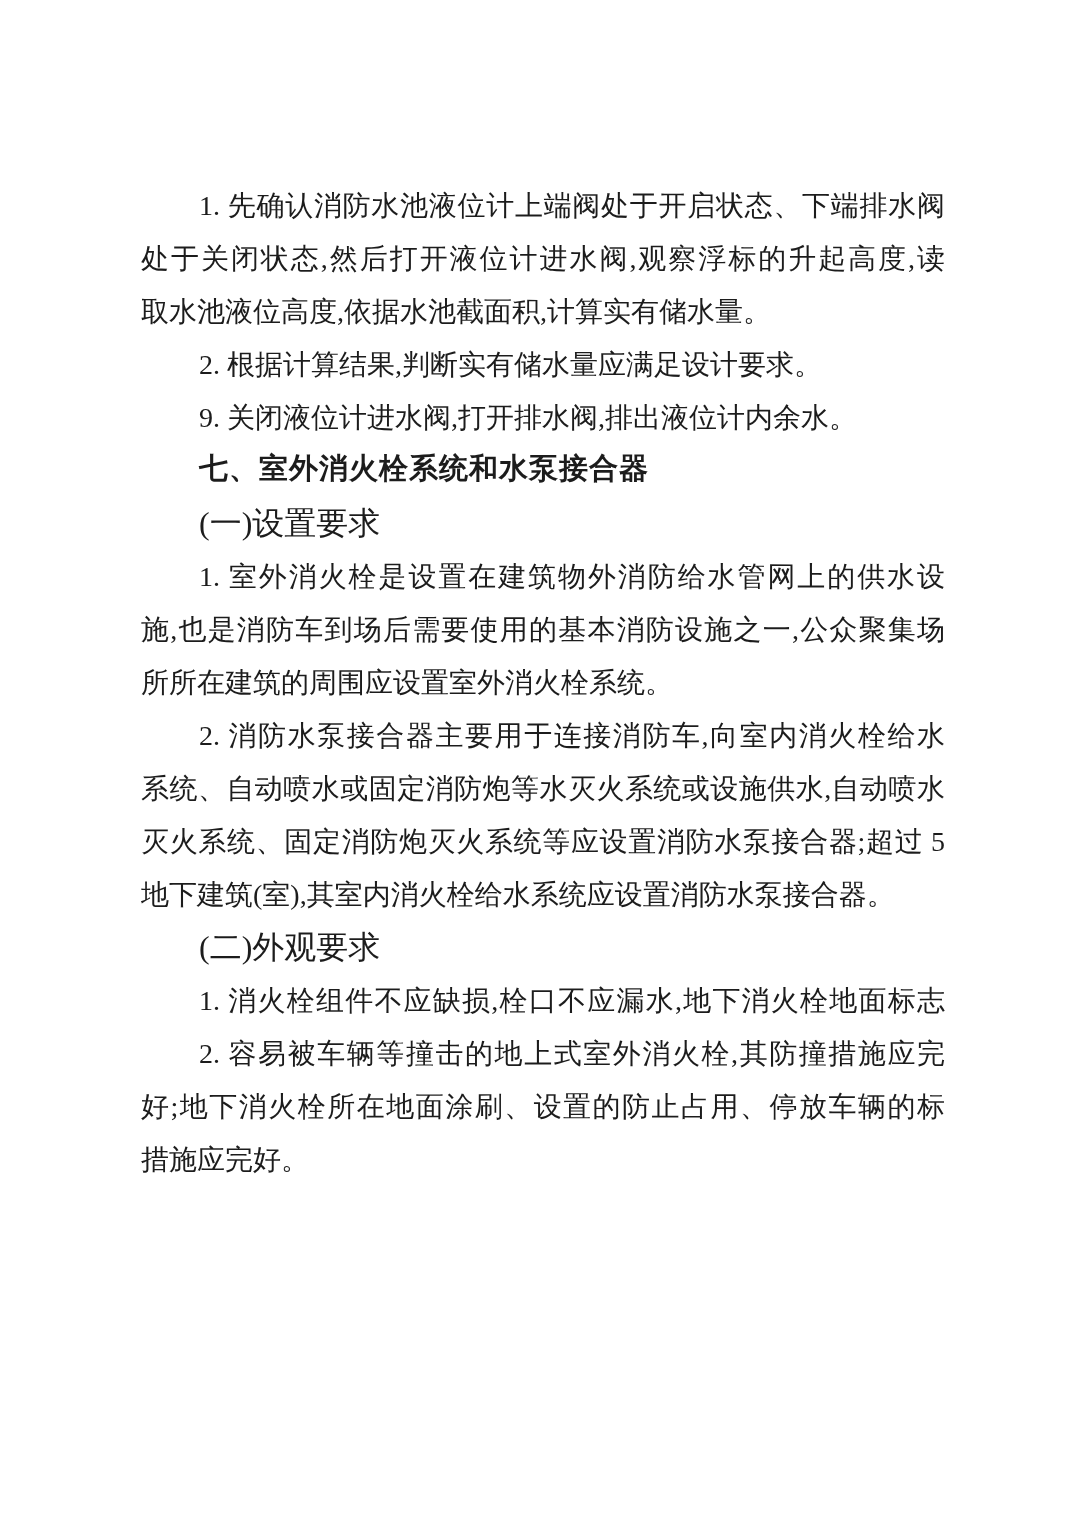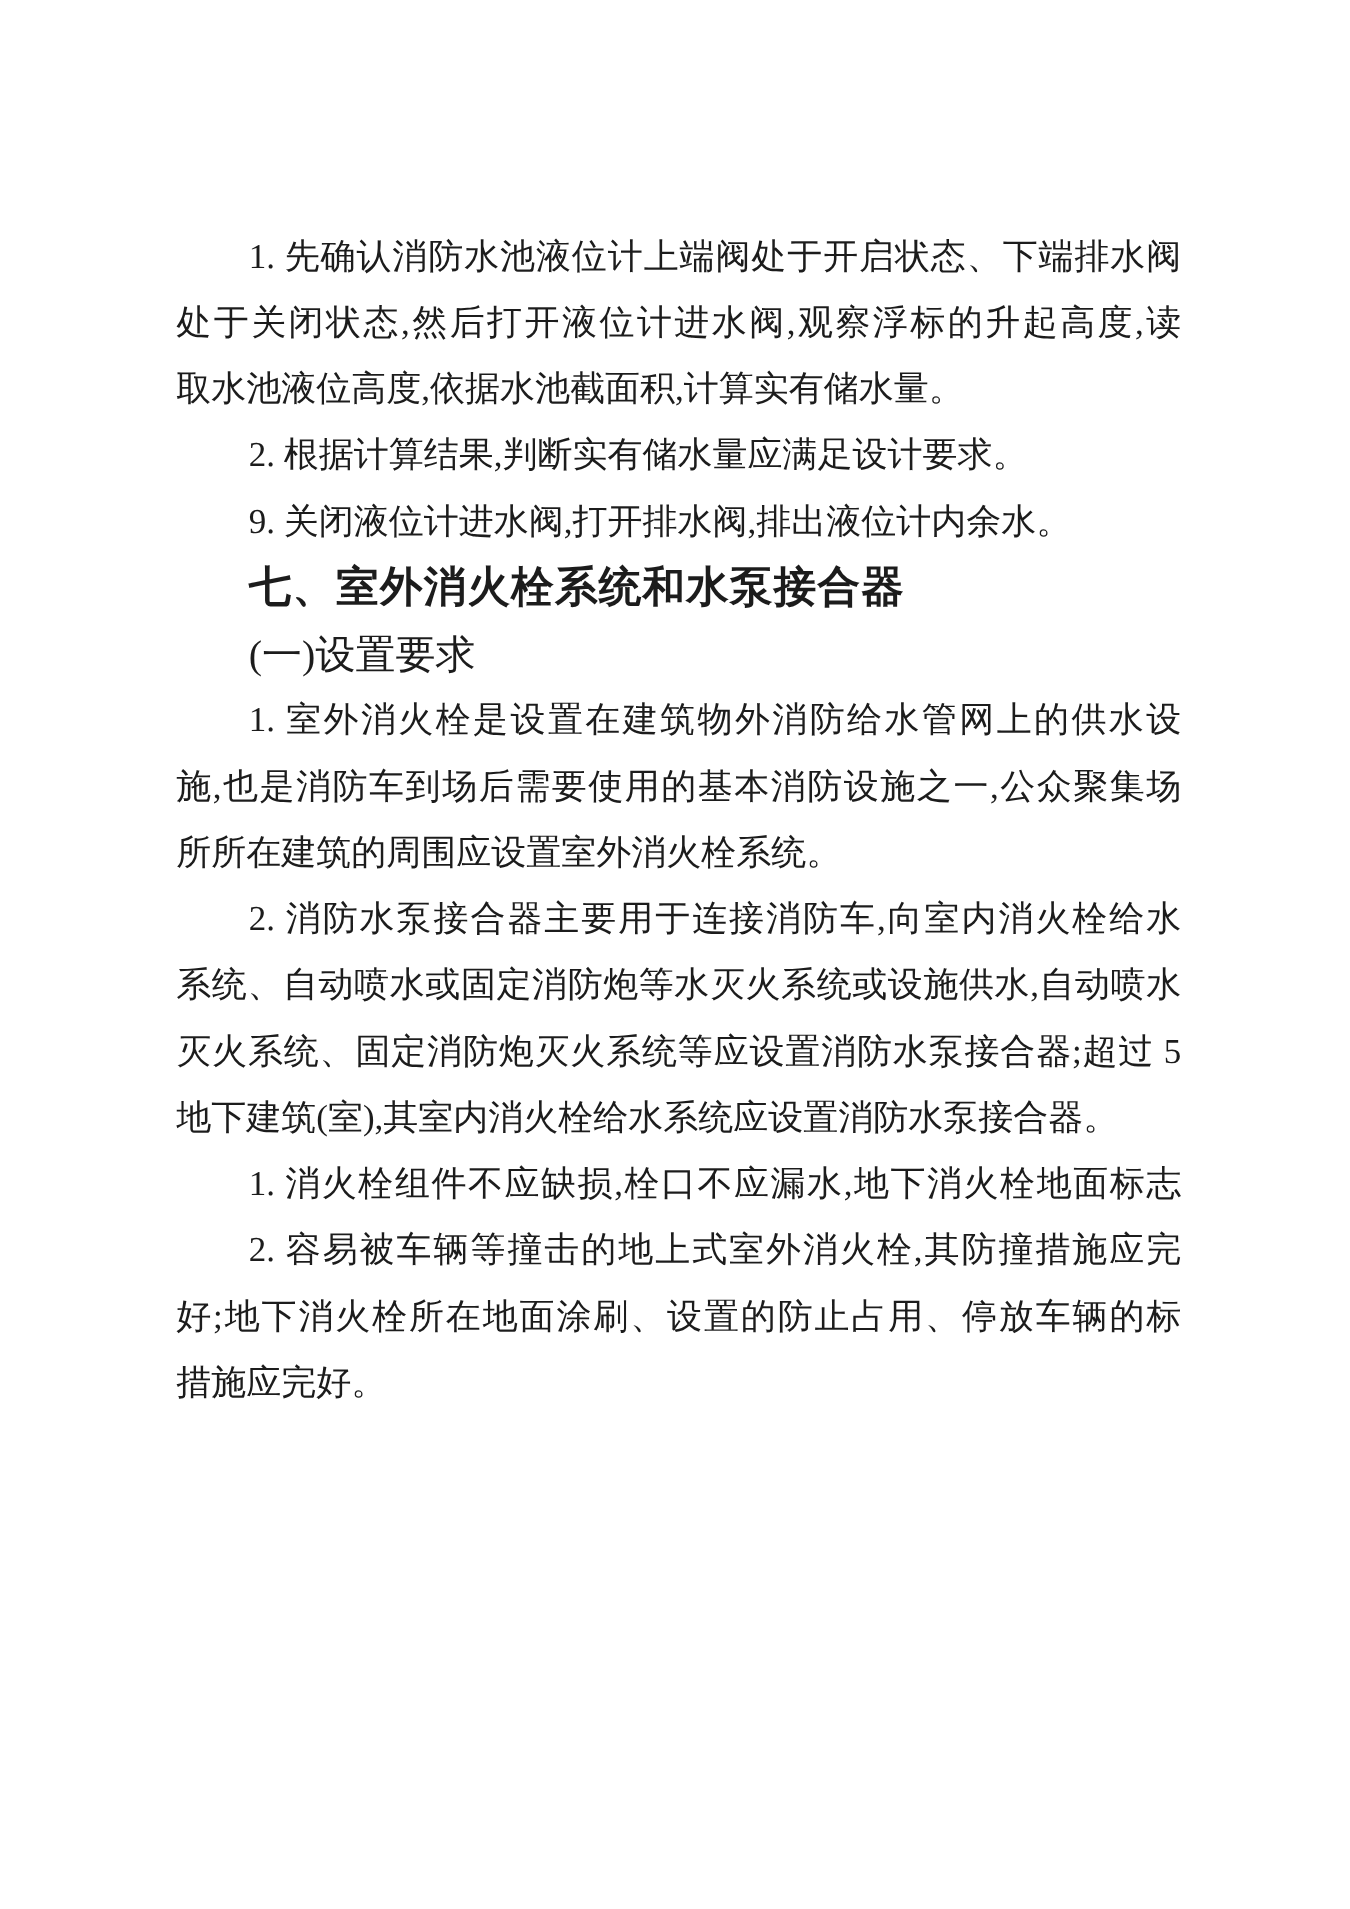--- a/index.html
+++ b/index.html
@@ -11,21 +11,21 @@
   .line{
     font-size:28px;
     height:53px;
     line-height:53px;
     color:#1c1c1c;
     overflow:hidden;
     white-space:normal;
   }
   .fill{text-align:justify;text-align-last:justify;text-justify:inter-character;}
   .indent{text-indent:58px;}
-  .heading{font-family:Liberation Serif, serif;font-weight:700;font-size:34px;letter-spacing:1px;}
+  .heading{font-family:Liberation Mono, monospace;font-weight:700;font-size:29px;letter-spacing:1px;}
   .subheading{font-size:32px;}
 
   
   .pagenum{
     position:absolute;top:1352px;right:167px;
     font-size:16px;color:#0f766e;word-spacing:10px;letter-spacing:2px;
     font-family:"Liberation Serif",serif;
   }
 
   
@@ -51,20 +51,21 @@
       <div class="line body indent">9. 关闭液位计进水阀,打开排水阀,排出液位计内余水。</div>
       <div class="line heading indent">七、室外消火栓系统和水泵接合器</div>
       <div class="line subheading indent">(一)设置要求</div>
       <div class="line body indent fill">1. 室外消火栓是设置在建筑物外消防给水管网上的供水设</div>
       <div class="line body fill">施,也是消防车到场后需要使用的基本消防设施之一,公众聚集场</div>
       <div class="line body">所所在建筑的周围应设置室外消火栓系统。</div>
       <div class="line body indent fill">2. 消防水泵接合器主要用于连接消防车,向室内消火栓给水</div>
       <div class="line body fill">系统、自动喷水或固定消防炮等水灭火系统或设施供水,自动喷水</div>
       <div class="line body fill">灭火系统、固定消防炮灭火系统等应设置消防水泵接合器;超过 5</div>
       <div class="line body">地下建筑(室),其室内消火栓给水系统应设置消防水泵接合器。</div>
+      <div class="line subheading indent">(二)外观要求</div>
       <div class="line body indent fill">1. 消火栓组件不应缺损,栓口不应漏水,地下消火栓地面标志</div>
       <div class="line body indent fill">2. 容易被车辆等撞击的地上式室外消火栓,其防撞措施应完</div>
       <div class="line body fill">好;地下消火栓所在地面涂刷、设置的防止占用、停放车辆的标志、</div>
       <div class="line body">措施应完好。</div>
     </main>
 
   <div class="pagenum">— 29 —</div>
 
   <div class="watermark">
     <span class="wicon">

